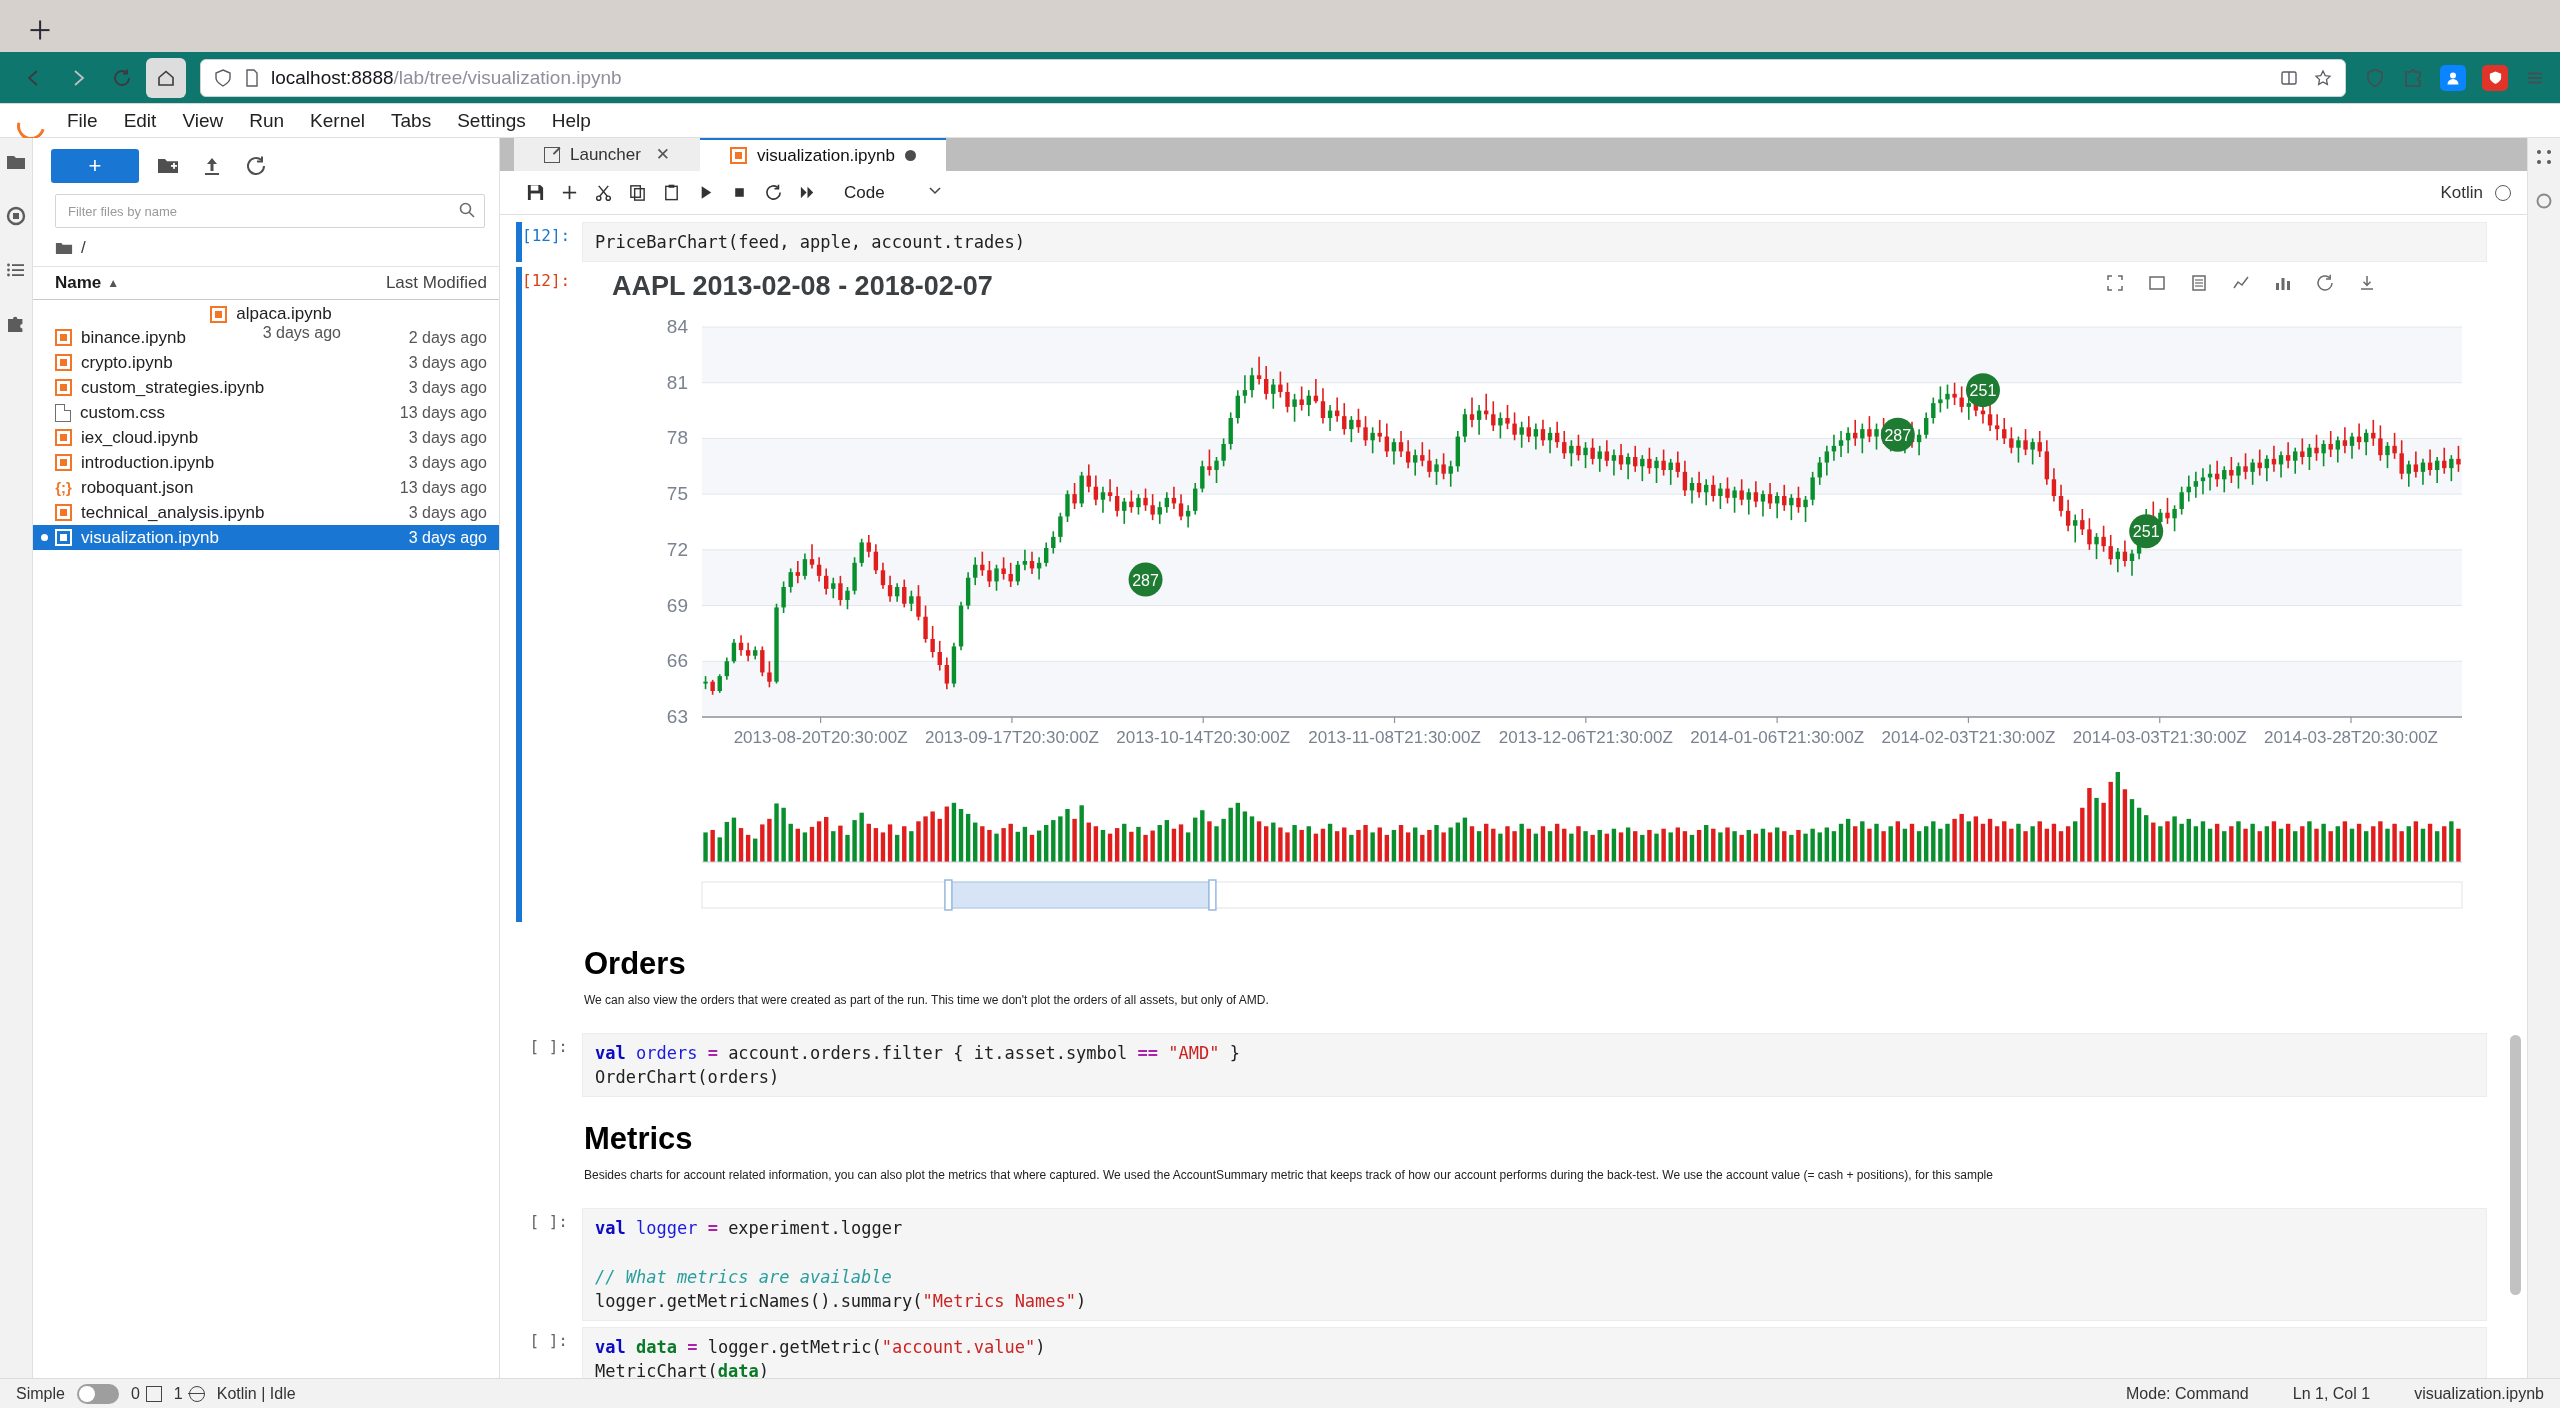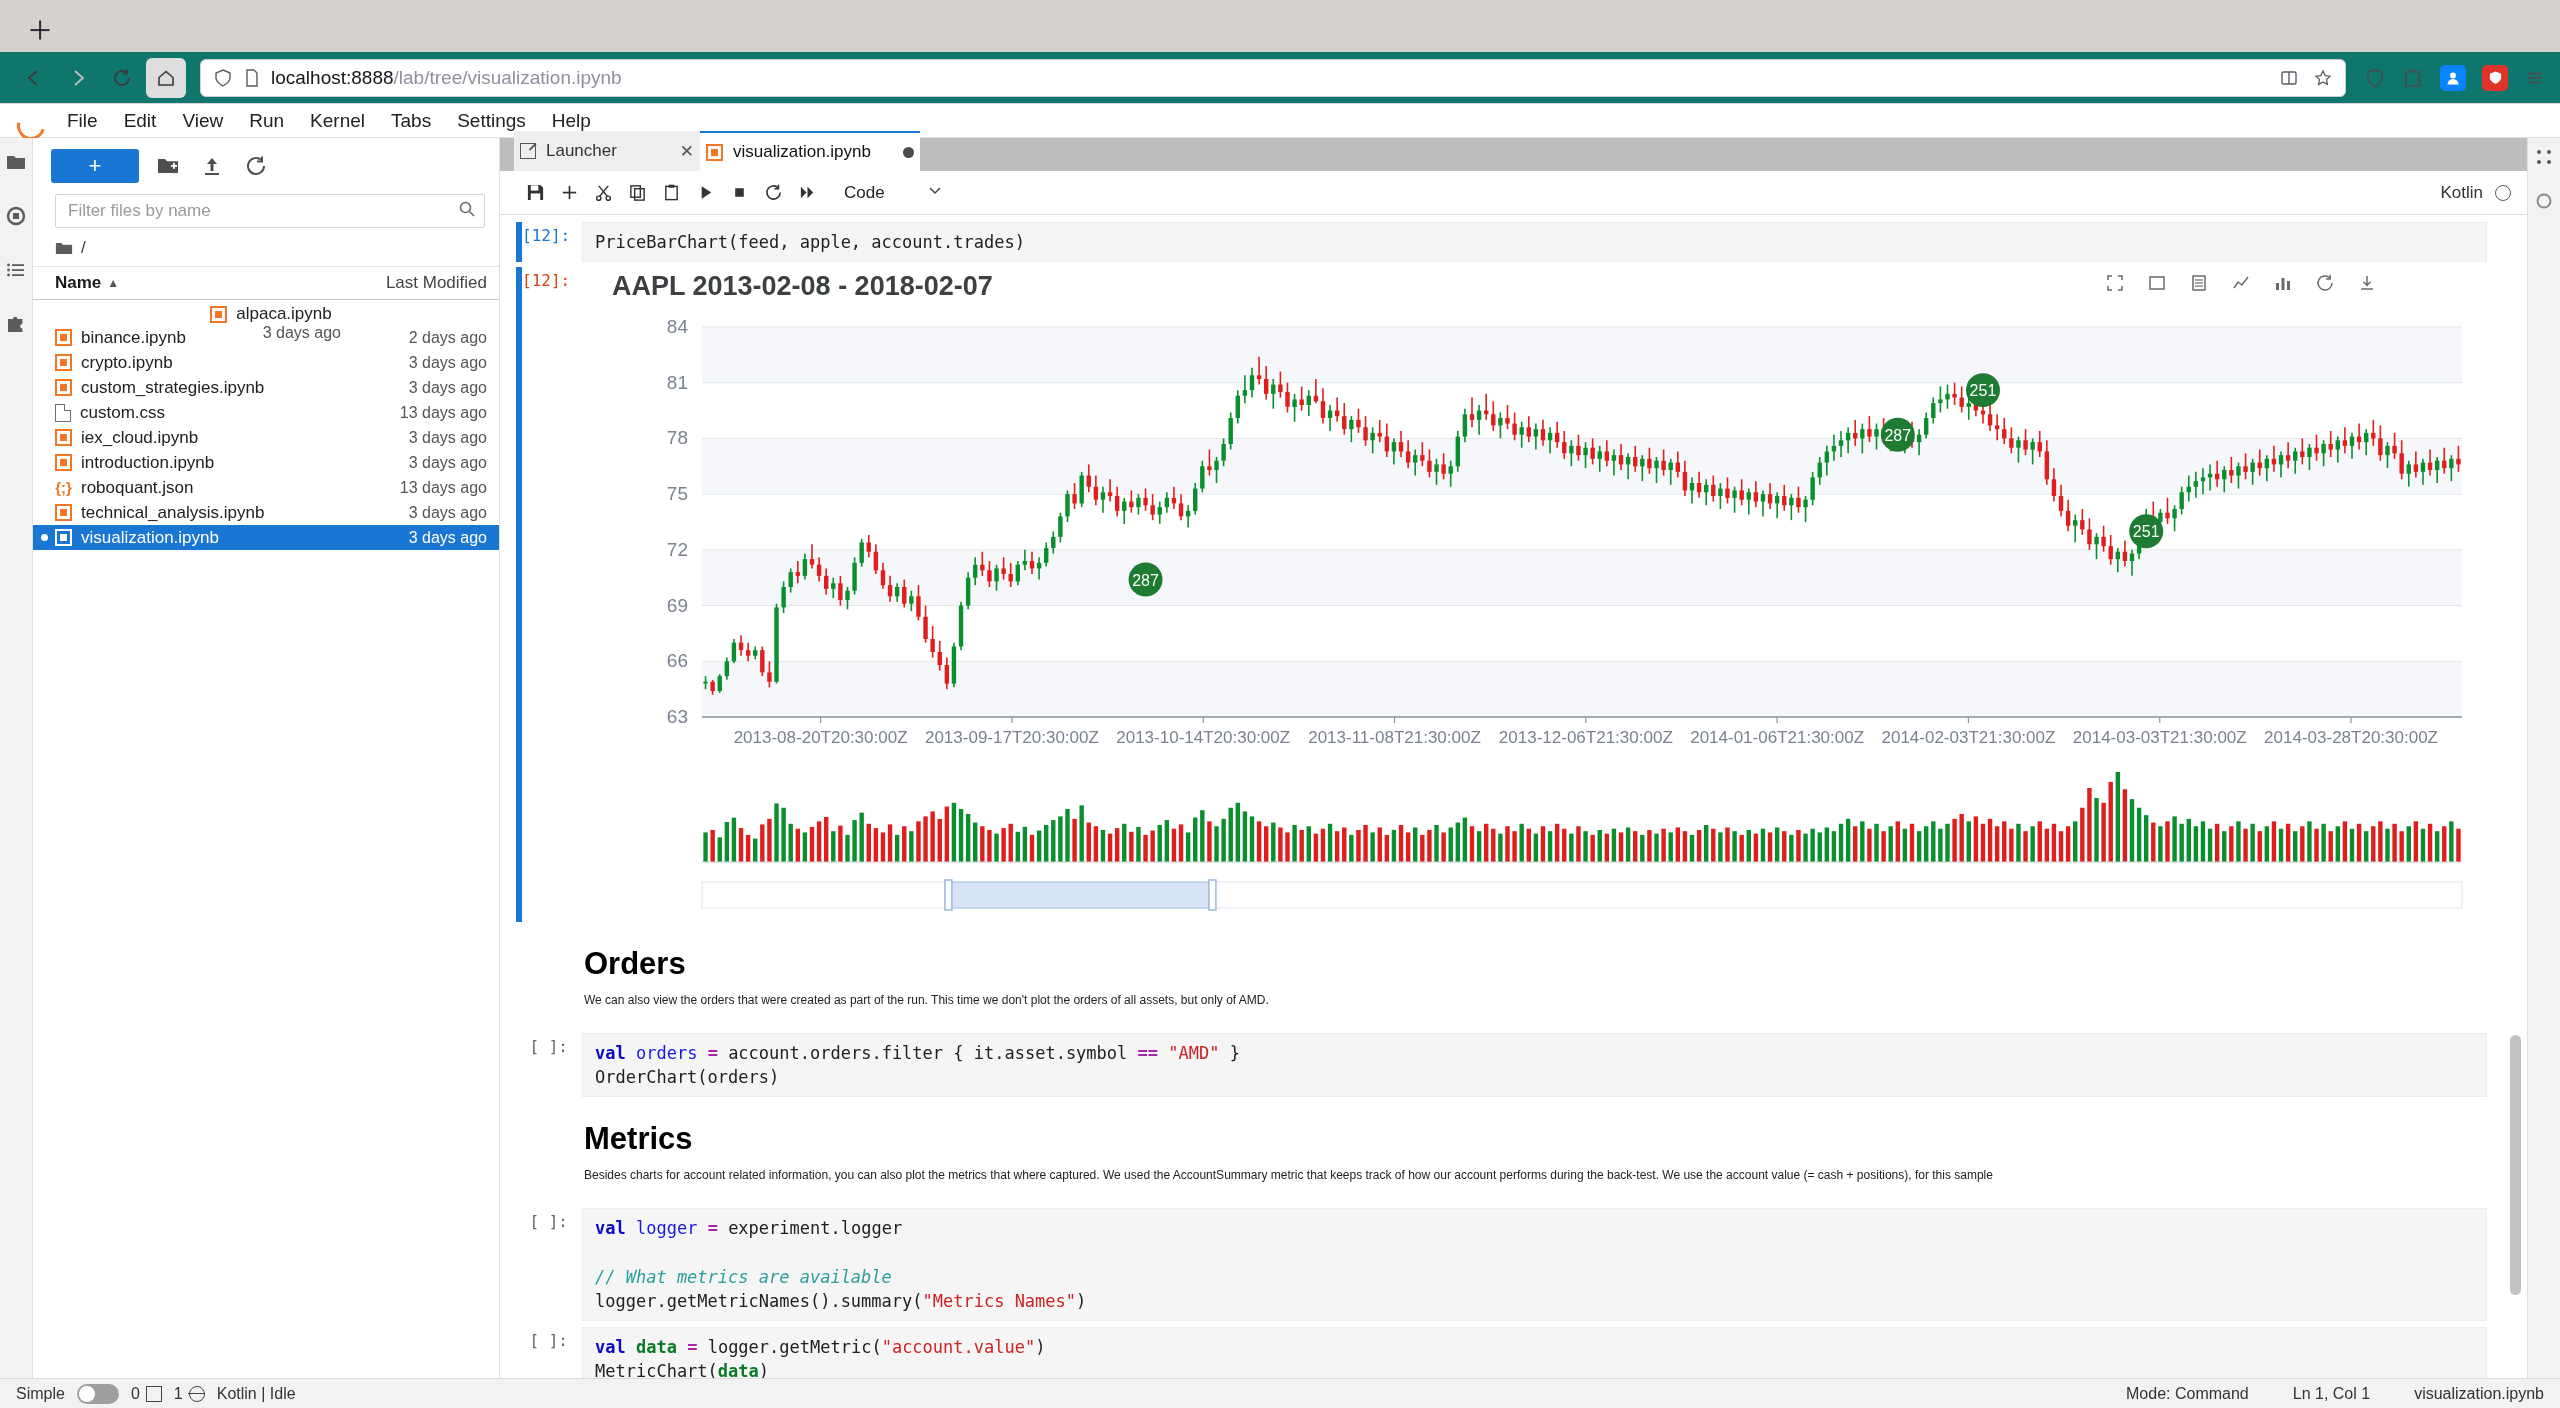--- a/index.html
+++ b/index.html
@@ -98,21 +98,21 @@
     display:flex; flex-direction:column;
   }
   .fb-toolbar { display:flex; align-items:center; gap:14px; padding:11px 12px 9px 18px; }
   .fb-newbtn {
     background:#1976d2; color:#fff; width:88px; height:34px; border-radius:3px;
     display:flex; align-items:center; justify-content:center; font-size:22px; line-height:1;
   }
   .fb-ico { width:30px;height:30px;display:flex;align-items:center;justify-content:center;color:#4f4f4f; }
   .fb-filter {
     margin:2px 14px 0 22px; height:34px; border:1px solid #d4d4d4; border-radius:2px;
-    display:flex; align-items:center; padding:0 8px 0 12px; font-size:17px; color:#9a9a9a;
+    display:flex; align-items:center; padding:0 8px 0 12px; font-size:13px; color:#9a9a9a;
   }
   .fb-filter .magnifier { margin-left:auto; color:#6a6a6a; }
   .fb-breadcrumb { display:flex; align-items:center; gap:8px; padding:10px 0 8px 22px; font-size:17px; color:#3c3c3c; }
   .fb-head {
     display:flex; align-items:center; border-top:1px solid #e3e3e3; border-bottom:1px solid #c9c9c9;
     padding:6px 12px 6px 22px; font-size:17px; font-weight:bold; color:#1a1a1a;
   }
   .fb-head .col-name { flex:1; display:flex; align-items:center; gap:6px; }
   .fb-head .sort-caret { font-size:12px; color:#555; }
   .fb-head .col-mod { width:140px; text-align:right; font-weight:normal; color:#444;}
@@ -130,21 +130,21 @@
   .fileicon::after{content:"";position:absolute;right:-1px;top:-1px;width:6px;height:6px;background:#fff;border-left:1.6px solid #6f6f6f;border-bottom:1.6px solid #6f6f6f;}
   .jsonicon { color:#f37626; font-size:15px; font-weight:bold; width:17px; flex:0 0 17px; text-align:center;}
   .fb-row.selected .nbicon { border-color:#fff; }
   .fb-row.selected .nbicon::before { background:#fff; }
   .sel-dot { width:7px;height:7px;border-radius:50%;background:#fff; position:absolute; left:8px;}
 
   
   .jp-doc { flex:1; display:flex; flex-direction:column; background:#fff; position:relative; }
   .jp-tabbar { height:33px; background:#bdbdbd; display:flex; align-items:flex-end; padding-left:14px; }
   .jp-tab {
-    height:40px; display:flex; align-items:center; gap:10px; padding:0 6px;
+    height:33px; display:flex; align-items:center; gap:10px; padding:0 30px;
     font-size:17px; color:#333; background:#eeeeee; min-width:186px;
   }
   .jp-tab.active { background:#fff; border-top:2px solid #1976d2; color:#111; }
   .jp-tab .tclose { margin-left:auto; color:#555; font-size:17px; }
   .jp-tab .dirty-dot { margin-left:auto; width:11px; height:11px; border-radius:50%; background:#4c4c4c; }
   .launch-ico { width:16px;height:16px;border:1.6px solid #555;position:relative;flex:0 0 16px;}
   .launch-ico::after{content:"";position:absolute;left:7px;top:2px;width:9px;height:1.6px;background:#555;transform:rotate(-45deg);}
 
   .jp-nbtoolbar {
     height:44px; border-bottom:1px solid #e0e0e0; display:flex; align-items:center;

